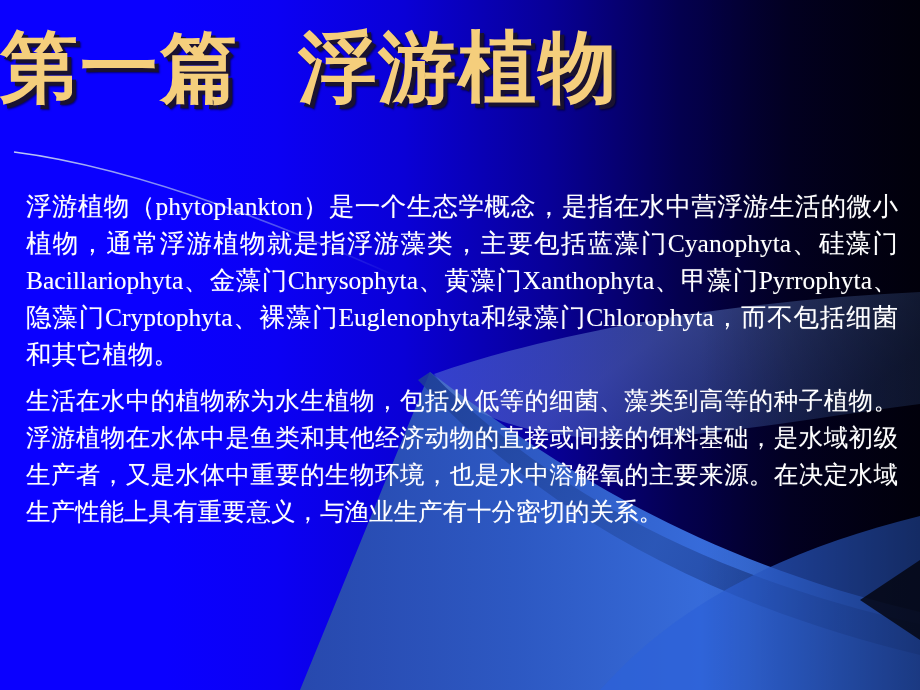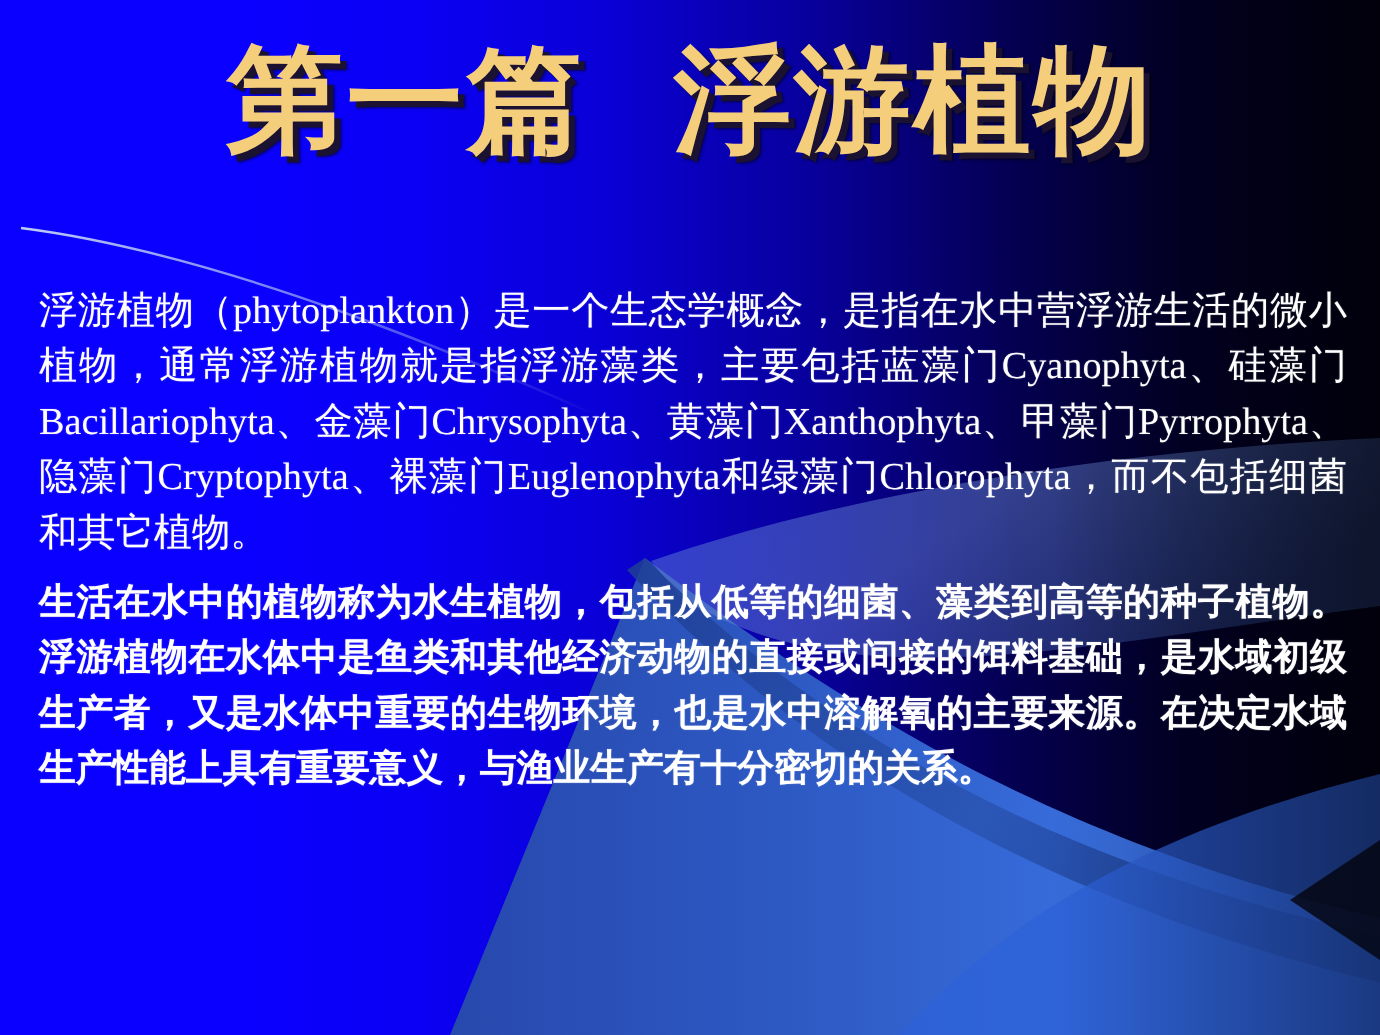--- a/index.html
+++ b/index.html
@@ -11,21 +11,21 @@
   #slide{
     position:relative;width:920px;height:690px;overflow:hidden;
     background:linear-gradient(to right,
        #0A00FF 0%, #0A00FF 18%, #0B00F4 30%, #0A00D6 44%,
        #080096 60%, #04004E 74%, #020027 86%, #01000D 100%);
   }
   .bgsvg{position:absolute;left:0;top:0;width:920px;height:690px;}
 
   
   #title-block{
-    position:absolute;left:0;top:28px;width:920px;text-align:center;
+    position:absolute;left:0;top:28px;width:920px;text-align:left;
     z-index:20;
   }
   #title-text{
     display:inline-block;
     font-family:"DejaVu Serif","Liberation Serif",serif;
     font-weight:bold;
     font-size:78px;
     line-height:1.0;
     letter-spacing:2px;
     color:#F5CE7C;
@@ -51,21 +51,20 @@
   .para.p1{
     font-family:"Liberation Serif","DejaVu Serif",serif;
     text-indent:0;
     margin-top:12px;
   }
   .para.p2{
     font-family:"DejaVu Sans","Liberation Sans",sans-serif;
     font-size:24.5px;
     line-height:37px;
     margin-top:9px;
-    font-weight:bold;
   }
 </style>
 </head>
 <body>
 
 <div id="slide">
 
   <svg class="bgsvg" viewBox="0 0 920 690" preserveAspectRatio="none">
     <defs>
       <linearGradient id="bandGrad" x1="0" y1="0" x2="1" y2="0">

